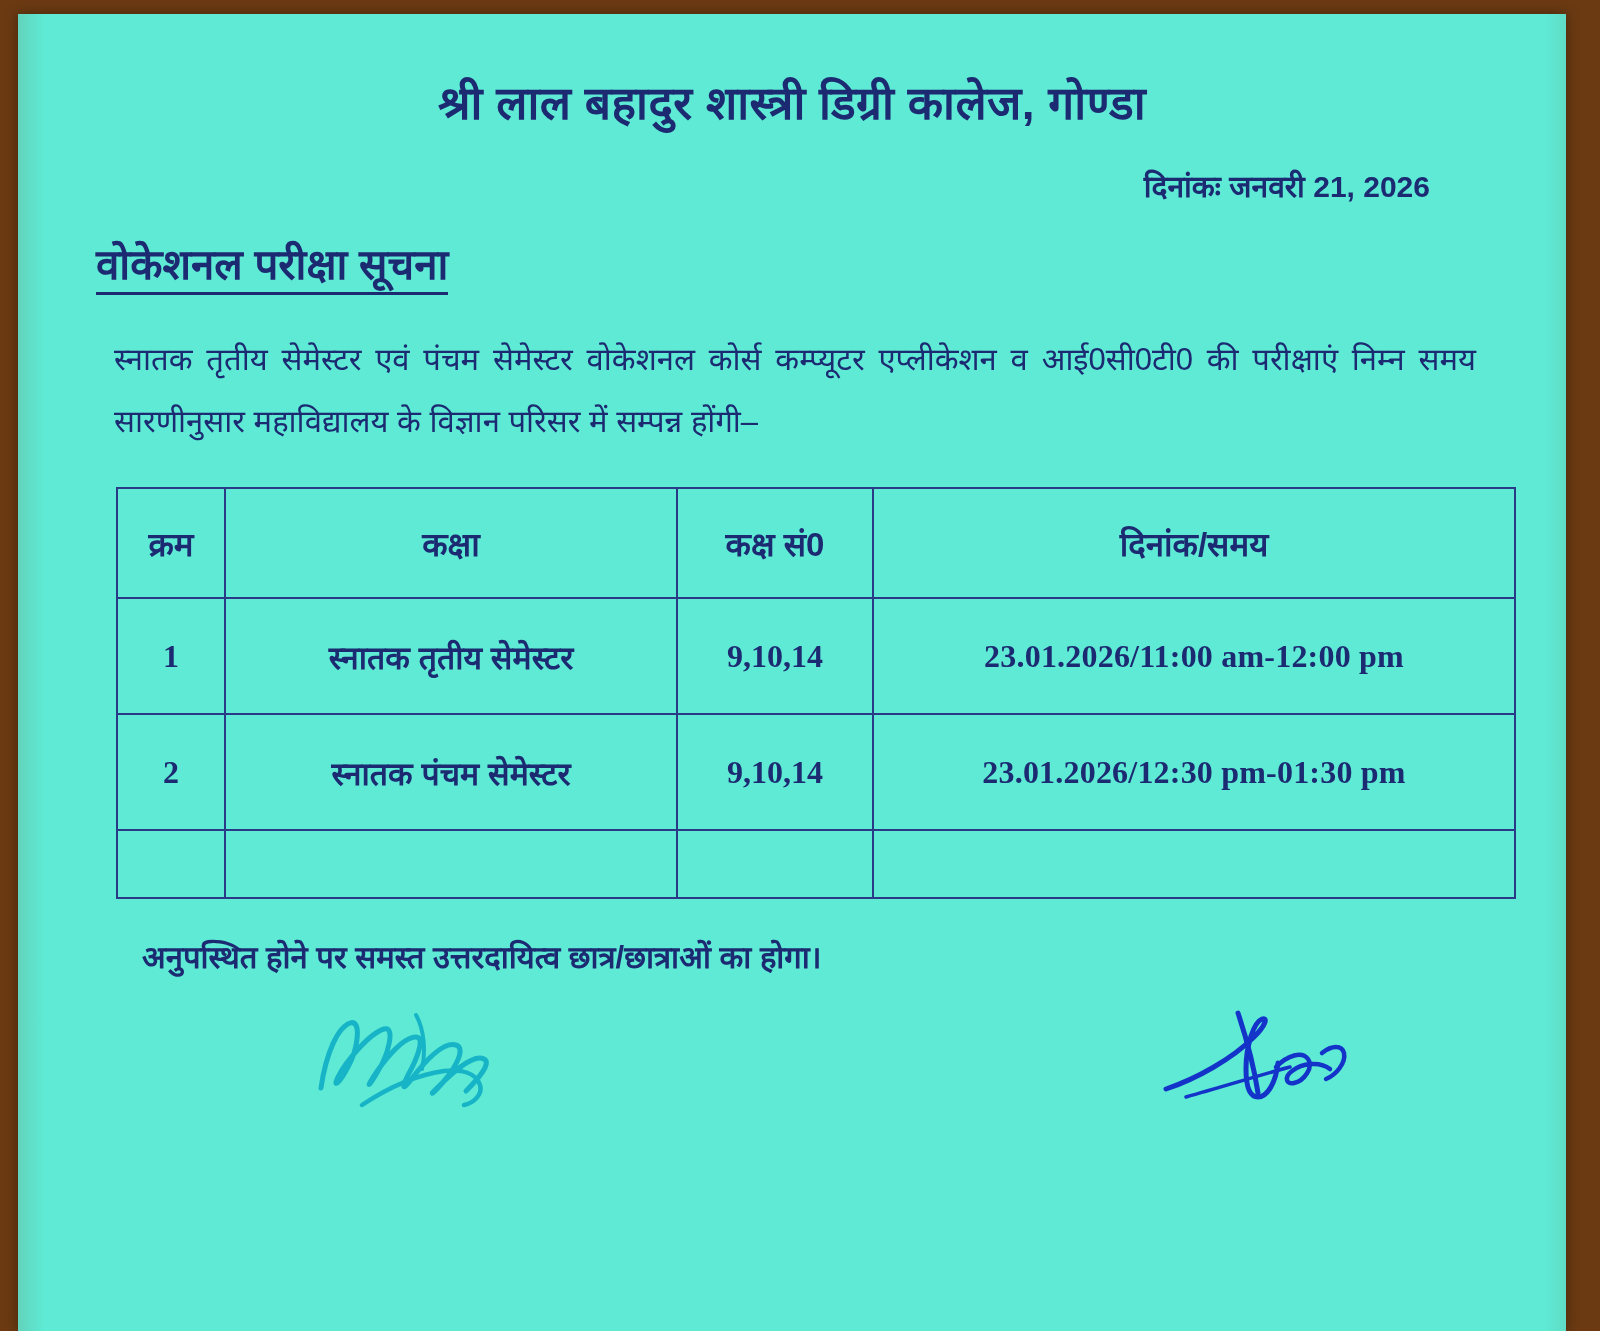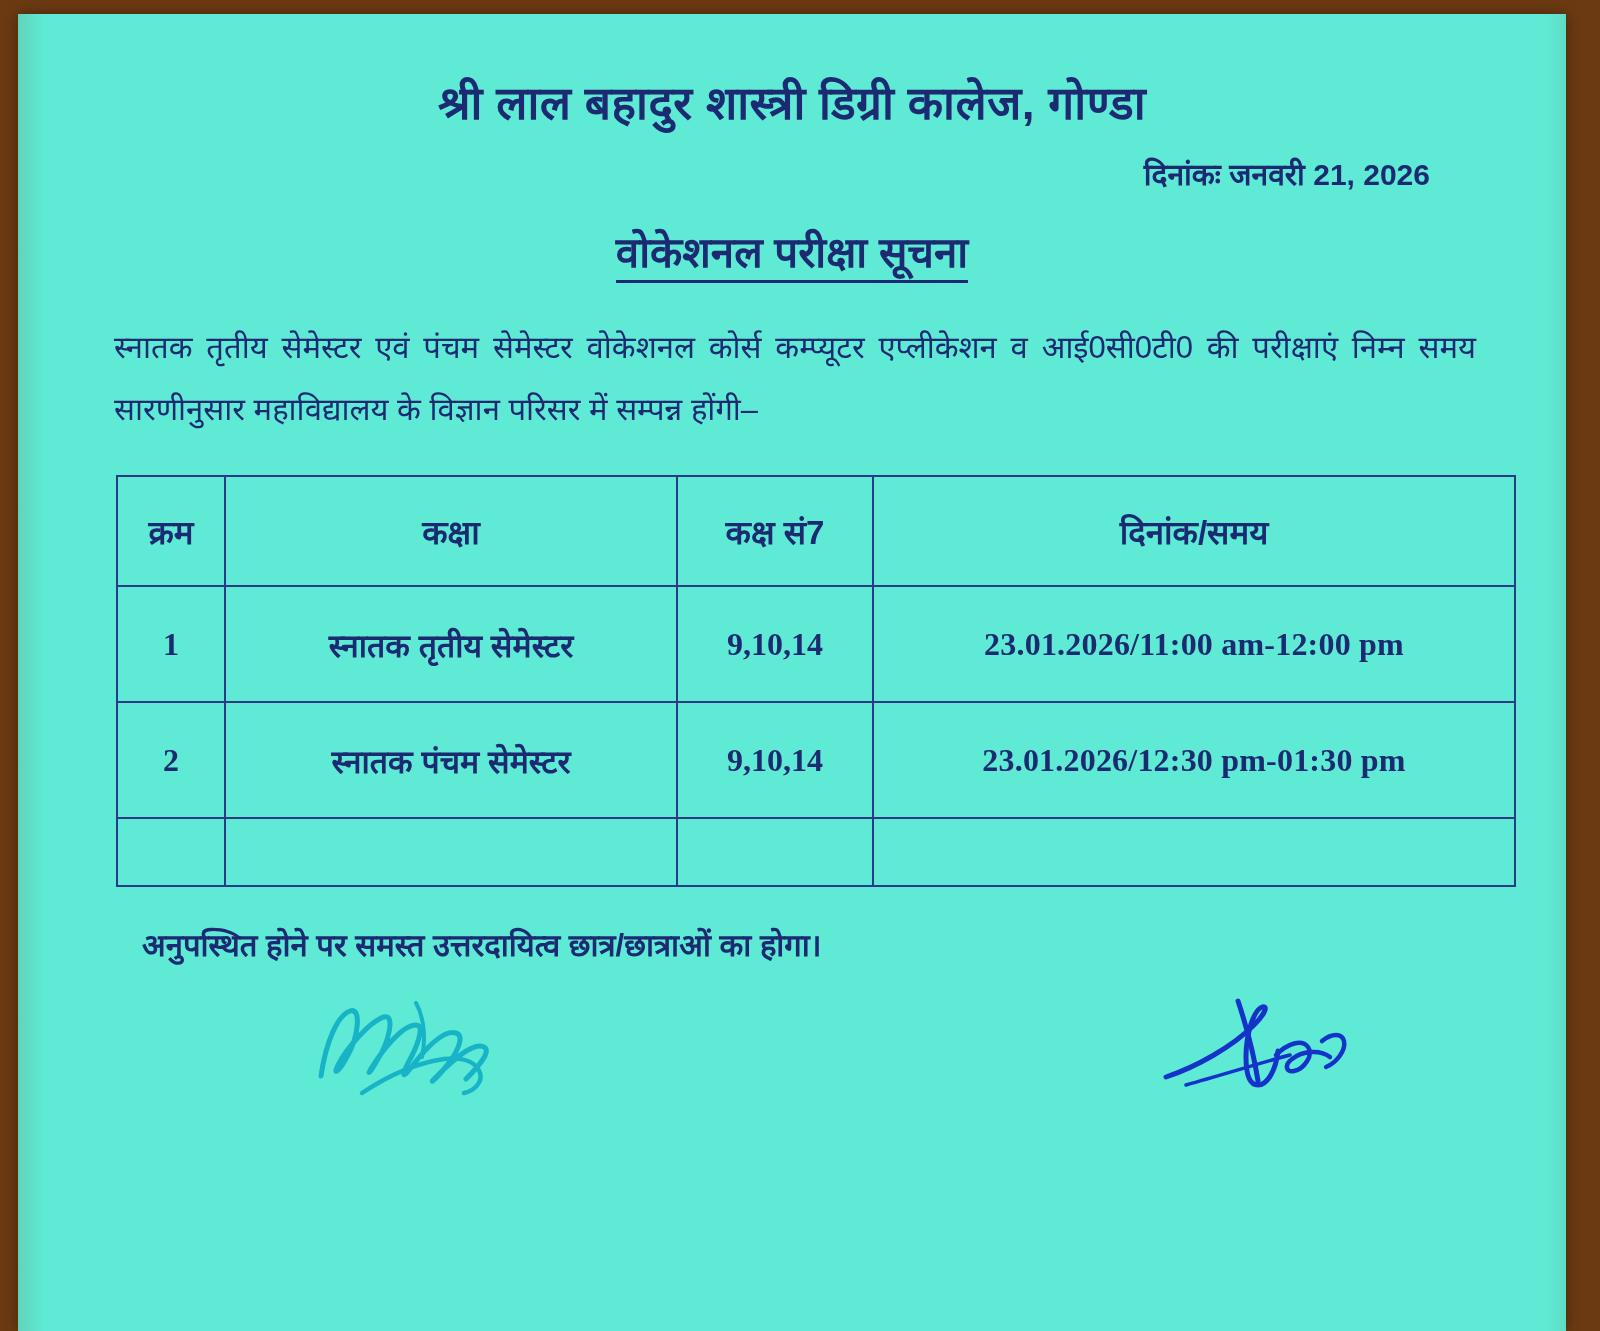--- a/index.html
+++ b/index.html
@@ -57,26 +57,25 @@
     font-weight: 700;
     letter-spacing: 0.5px;
     margin-top: 62px;
     color: #1c2a72;
     line-height: 1.2;
   }
   .date-line {
     text-align: right;
     font-size: 30px;
     font-weight: 600;
-    margin-top: 22px;
+    margin-top: 34px;
     padding-right: 58px;
     color: #1c2a72;
   }
   .notice-title {
-    text-align: center;
     font-size: 42px;
     font-weight: 700;
     margin-top: 28px;
     color: #1c2a72;
   }
   .notice-title span {
     border-bottom: 3px solid #1c2a72;
     padding-bottom: 4px;
   }
 
@@ -200,21 +199,21 @@
       <colgroup>
         <col class="col-sn">
           <col class="col-class">
           <col class="col-room">
           <col class="col-dt">
       </colgroup>
       <thead>
         <tr>
           <th>क्रम</th>
           <th>कक्षा</th>
-          <th>कक्ष सं7</th>
+          <th>कक्ष सं0</th>
           <th>दिनांक/समय</th>
         </tr>
       </thead>
       <tbody>
         <tr>
           <td class="cell-sn">1</td>
           <td>स्नातक तृतीय सेमेस्टर</td>
           <td class="cell-room">9,10,14</td>
           <td class="cell-dt">23.01.2026/11:00 am-12:00 pm</td>
         </tr>

